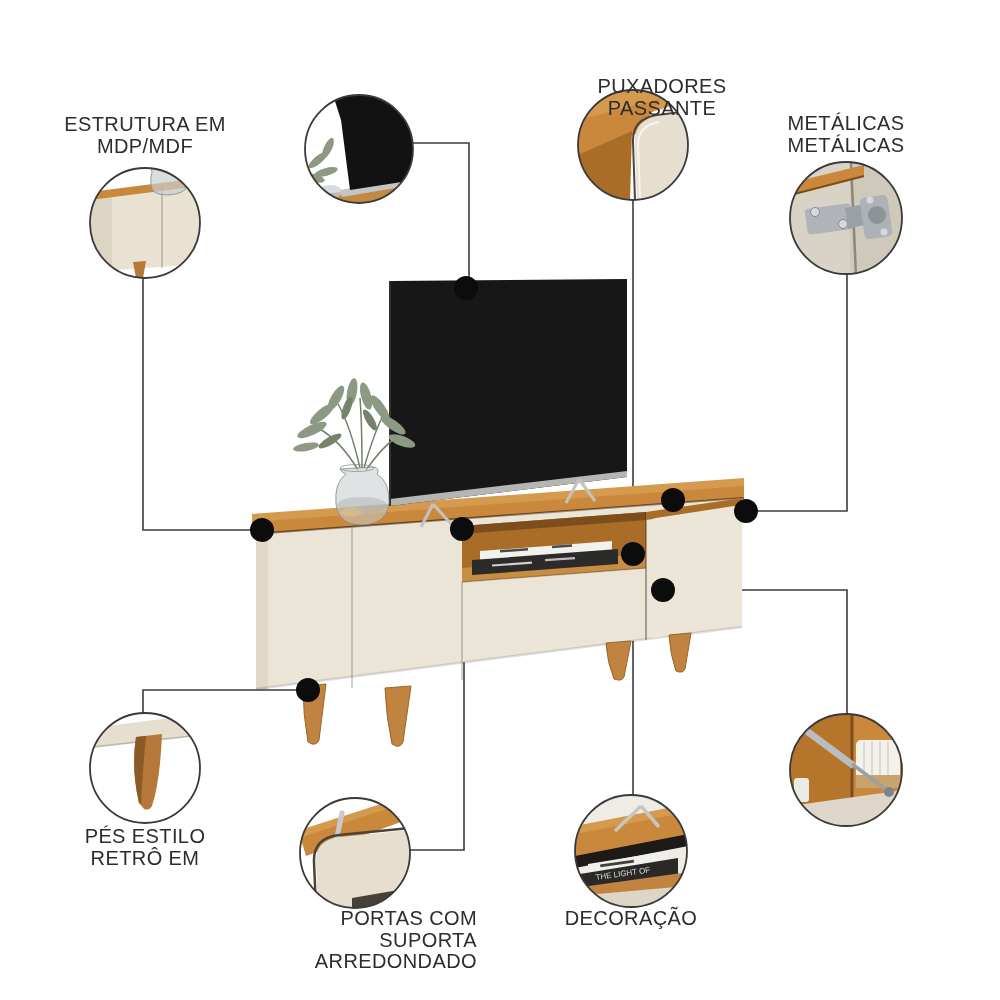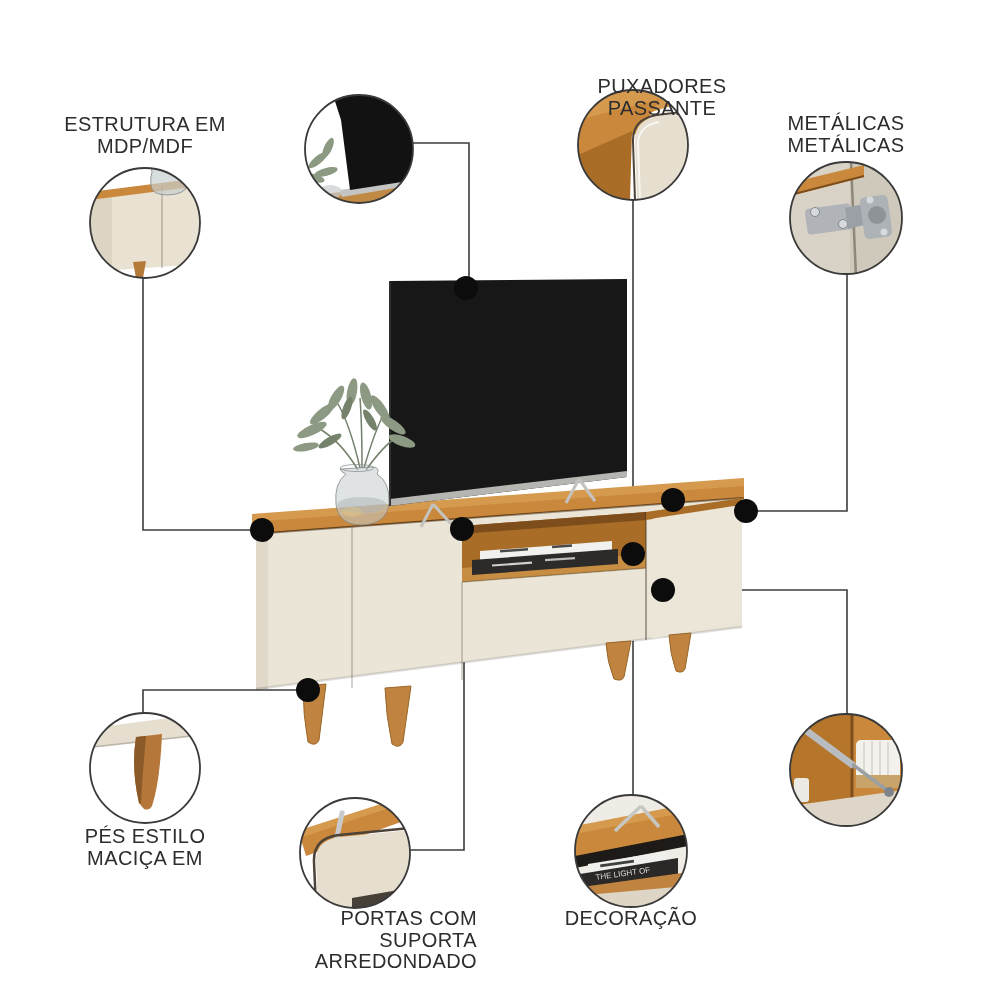--- a/index.html
+++ b/index.html
@@ -316,21 +316,21 @@
     <div>MDP/MDF</div>
   </div>
 
   <div class="label" style="left:736px; top:113px; width:220px;">
     <div>METÁLICAS</div>
     <div>METÁLICAS</div>
   </div>
 
   <div class="label" style="left:25px; top:826px; width:240px;">
     <div>PÉS ESTILO</div>
-    <div>MACIÇA EM</div>
+    <div>RETRÔ EM</div>
   </div>
 
   <div class="label" style="left:237px; top:908px; width:240px;text-align:right;">
     <div>PORTAS COM</div>
     <div>SUPORTA</div>
     <div>ARREDONDADO</div>
   </div>
 
   <div class="label" style="left:511px; top:908px; width:240px;">
     <div>DECORAÇÃO</div>

